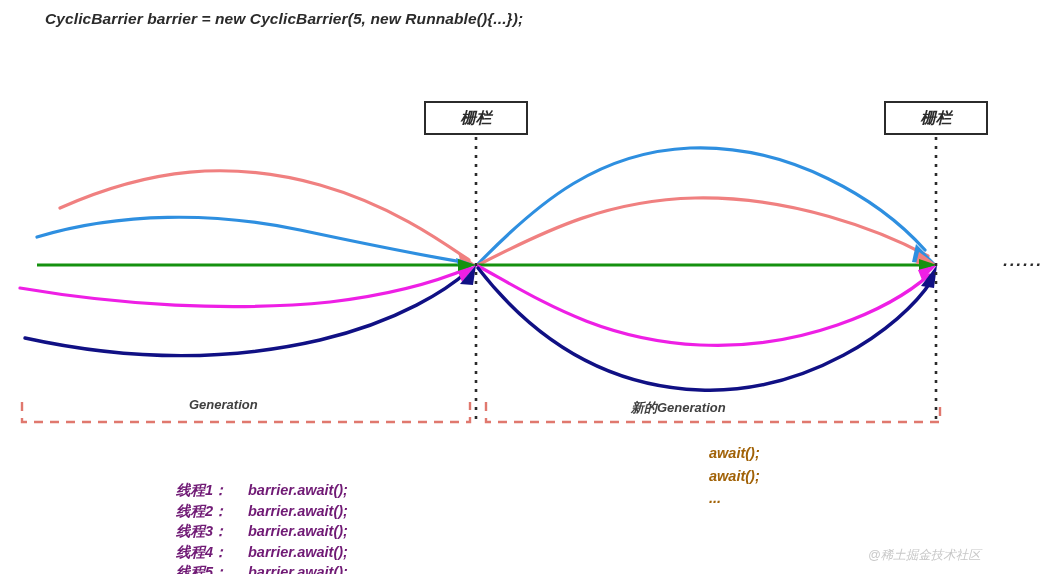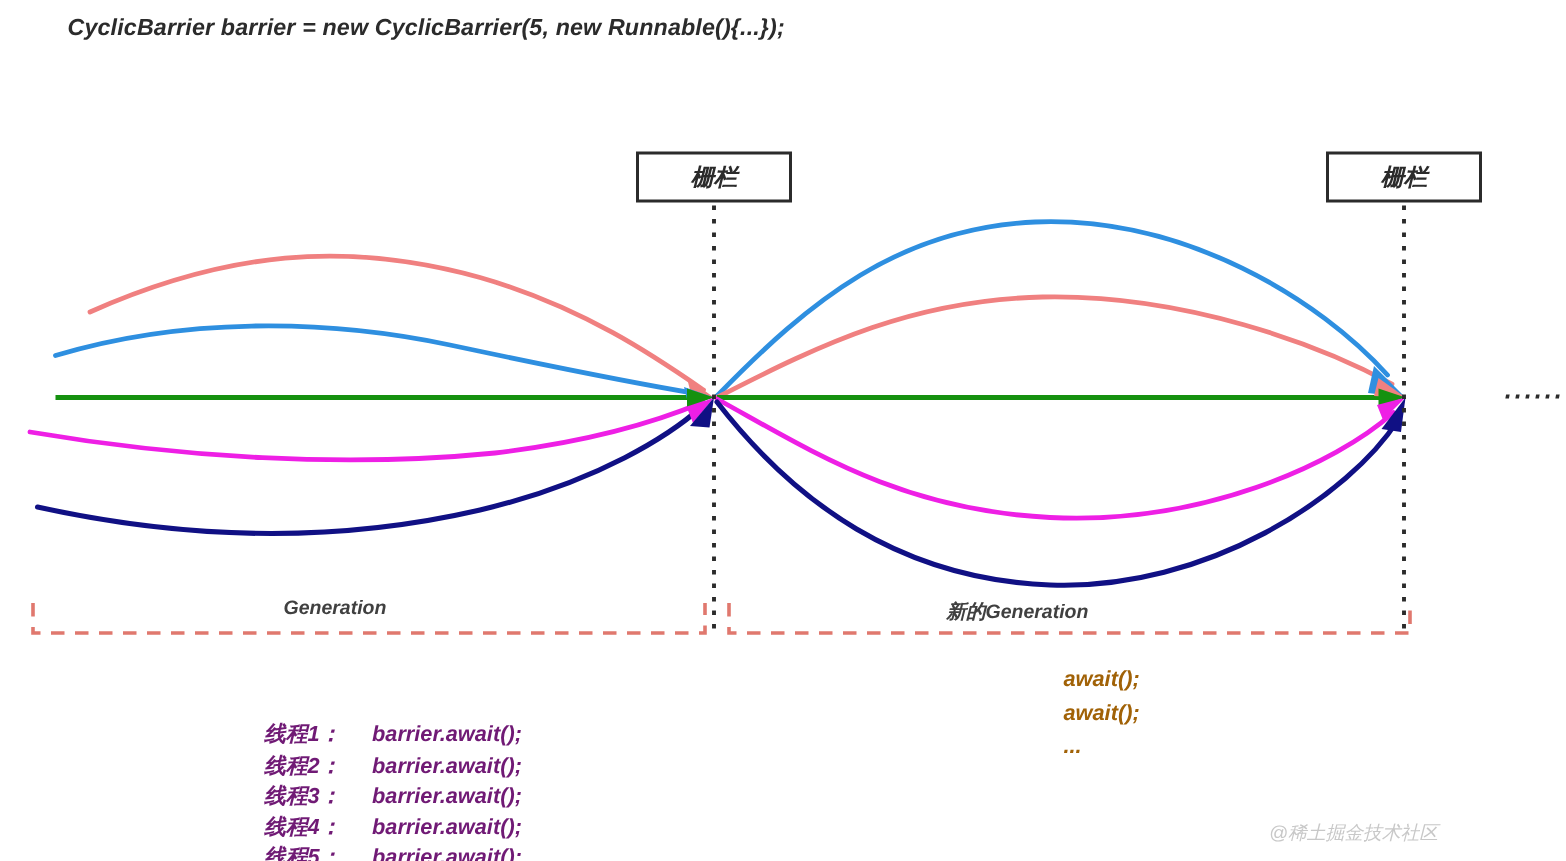--- a/index.html
+++ b/index.html
@@ -77,21 +77,21 @@
   .note-red {
     position: absolute;
     left: 110px; top: 545px;
     font-size: 14.5px;
     font-weight: bold;
     color: #f4786e;
     white-space: nowrap;
   }
   .watermark {
     position: absolute;
-    left: 846px; top: 547px;
+    left: 868px; top: 547px;
     font-size: 12.5px;
     color: #c8c8c8;
     white-space: nowrap;
   }
   .ellipsis-right {
     position: absolute;
     left: 1002px; top: 255px;
     font-size: 17px;
     font-weight: bold;
     letter-spacing: 1px;

